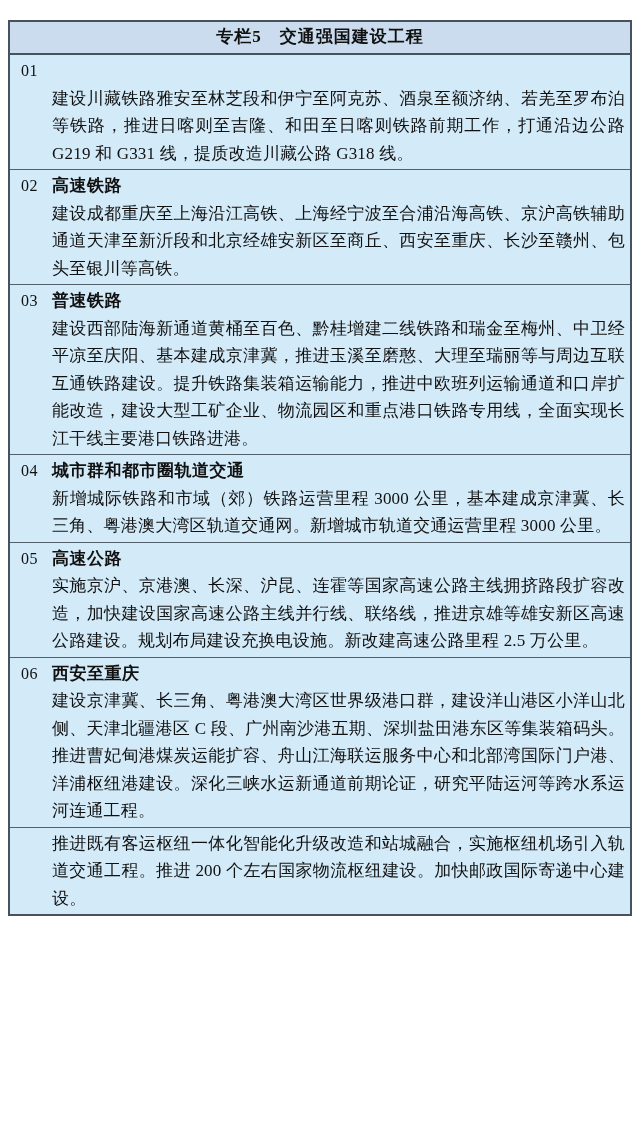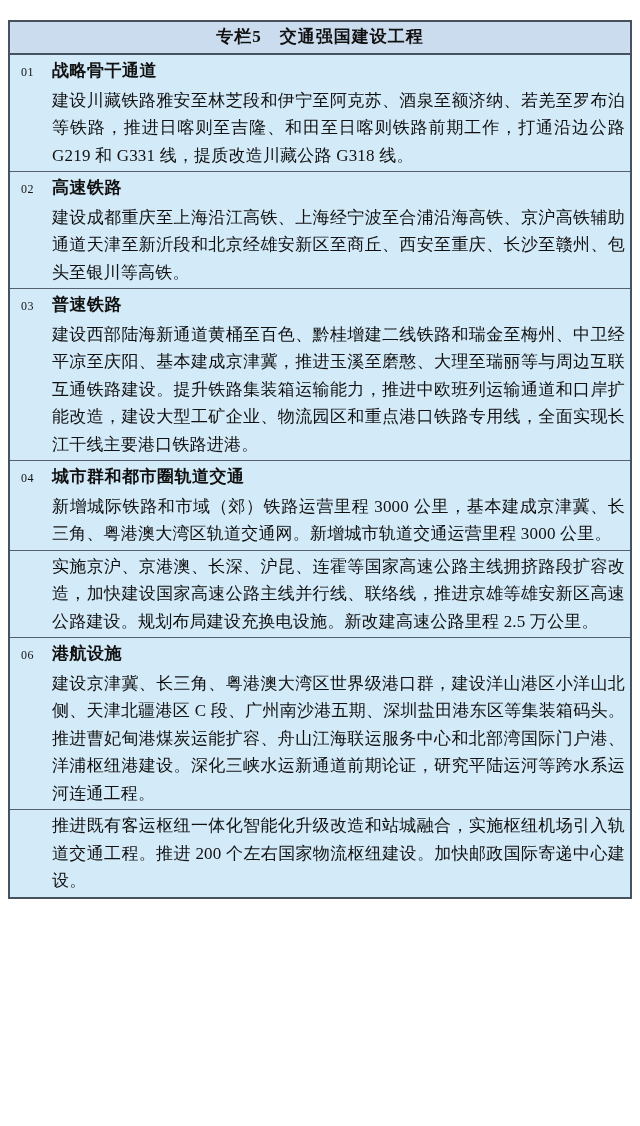--- a/index.html
+++ b/index.html
@@ -43,21 +43,21 @@
     display: flex;
     align-items: baseline;
     font-size: 17px;
     line-height: 27.5px;
   }
   .num {
     display: inline-block;
     width: 31px;
     margin-left: 11px;
     flex: 0 0 auto;
-    font-size: 12px;
+    font-size: 16px;
     letter-spacing: 0.5px;
   }
   .sec-title {
     font-weight: bold;
     letter-spacing: 0.5px;
   }
   .sec-body {
     margin: 0 5px 0 42px;
     font-size: 17px;
     line-height: 27.5px;
@@ -69,21 +69,20 @@
 <body>
 
 <div class="page">
   <div class="panel">
 
     <div class="panel-header">专栏5　交通强国建设工程</div>
 
     <div class="section">
       <div class="title-row">
         <span class="num">01</span>
-        <span class="sec-title">战略骨干通道</span>
       </div>
       <div class="sec-body">建设川藏铁路雅安至林芝段和伊宁至阿克苏、酒泉至额济纳、若羌至罗布泊等铁路，推进日喀则至吉隆、和田至日喀则铁路前期工作，打通沿边公路 G219 和 G331 线，提质改造川藏公路 G318 线。</div>
     </div>
 
     <div class="section">
       <div class="title-row">
         <span class="num">02</span>
         <span class="sec-title">高速铁路</span>
       </div>
       <div class="sec-body">建设成都重庆至上海沿江高铁、上海经宁波至合浦沿海高铁、京沪高铁辅助通道天津至新沂段和北京经雄安新区至商丘、西安至重庆、长沙至赣州、包头至银川等高铁。</div>
@@ -99,27 +98,31 @@
 
     <div class="section">
       <div class="title-row">
         <span class="num">04</span>
         <span class="sec-title">城市群和都市圈轨道交通</span>
       </div>
       <div class="sec-body">新增城际铁路和市域（郊）铁路运营里程 3000 公里，基本建成京津冀、长三角、粤港澳大湾区轨道交通网。新增城市轨道交通运营里程 3000 公里。</div>
     </div>
 
     <div class="section">
+      <div class="title-row">
+        <span class="num">05</span>
+        <span class="sec-title">高速公路</span>
+      </div>
       <div class="sec-body">实施京沪、京港澳、长深、沪昆、连霍等国家高速公路主线拥挤路段扩容改造，加快建设国家高速公路主线并行线、联络线，推进京雄等雄安新区高速公路建设。规划布局建设充换电设施。新改建高速公路里程 2.5 万公里。</div>
     </div>
 
     <div class="section">
       <div class="title-row">
         <span class="num">06</span>
-        <span class="sec-title">港航设施</span>
+        <span class="sec-title">西安至重庆</span>
       </div>
       <div class="sec-body">建设京津冀、长三角、粤港澳大湾区世界级港口群，建设洋山港区小洋山北侧、天津北疆港区 C 段、广州南沙港五期、深圳盐田港东区等集装箱码头。推进曹妃甸港煤炭运能扩容、舟山江海联运服务中心和北部湾国际门户港、洋浦枢纽港建设。深化三峡水运新通道前期论证，研究平陆运河等跨水系运河连通工程。</div>
     </div>
 
 
     <div class="section">
       <div class="sec-body">推进既有客运枢纽一体化智能化升级改造和站城融合，实施枢纽机场引入轨道交通工程。推进 200 个左右国家物流枢纽建设。加快邮政国际寄递中心建设。</div>
     </div>
 
   </div>

